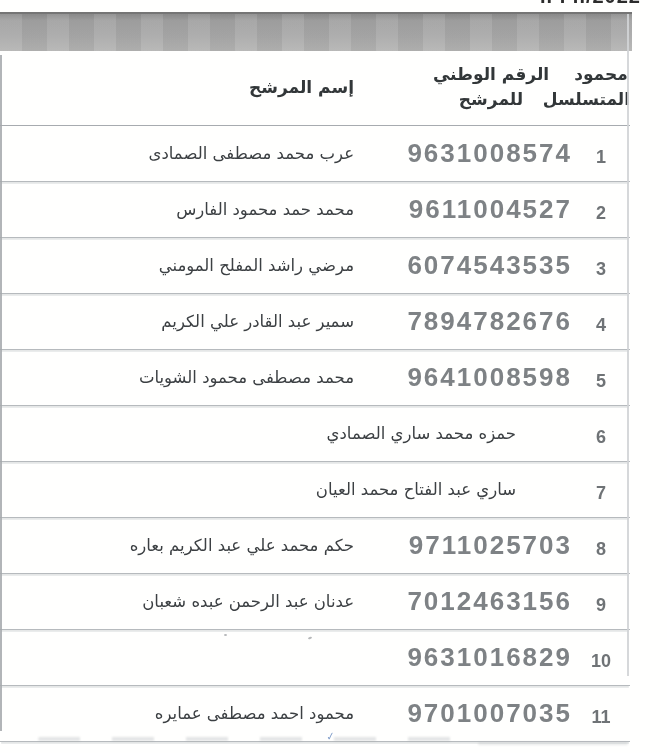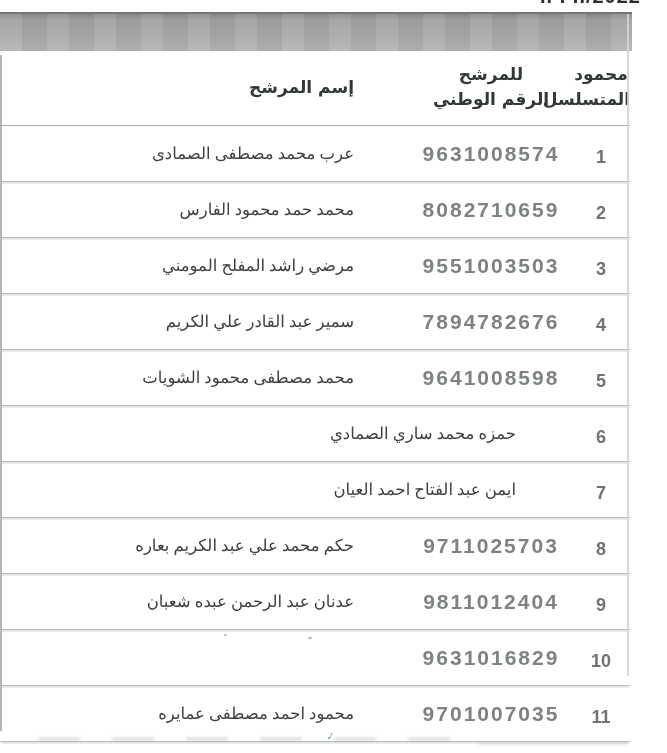--- a/index.html
+++ b/index.html
@@ -52,25 +52,25 @@
   .c-name{flex:1;text-align:right;padding-left:22px;padding-right:56px;}
   .hlabel{
     font-weight:700;font-size:17px;color:var(--header-text);
     line-height:1.45;text-align:center;white-space:nowrap;
   }
   .serial-num{
     font-family:"Liberation Sans",sans-serif;font-weight:700;font-size:18px;
     color:var(--serial-text);transform:translateY(4px);display:inline-block;
   }
   .national-num{
-    font-family:"Liberation Sans",sans-serif;font-weight:700;font-size:21px;
+    font-family:"Liberation Sans",sans-serif;font-weight:700;font-size:26px;
     letter-spacing:2px;color:var(--number-text);white-space:nowrap;
   }
   .cand-name{
-    font-size:16.5px;font-weight:400;color:var(--name-text);white-space:nowrap;font-family:Liberation Serif, serif;
+    font-size:16.5px;font-weight:400;color:var(--name-text);white-space:nowrap;
   }
   
   .edge-left{position:absolute;top:55px;left:0;width:2px;height:676px;background:var(--border-left);opacity:.85;}
   .edge-right{position:absolute;top:14px;left:627px;width:1.5px;height:662px;background:var(--border-right);opacity:.9;}
   
   .speck{position:absolute;border-radius:50%;background:rgba(110,114,117,.5);}
   .speck.s1{left:224px;top:634px;width:3px;height:2px;}
   .speck.s2{left:308px;top:637px;width:4px;height:2px;transform:rotate(-15deg);}
   .smudge{position:absolute;filter:blur(1.2px);border-radius:2px;}
   .smudge.m1{left:38px;top:737px;width:420px;height:4px;
@@ -95,22 +95,22 @@
   <div class="table">
     <div class="hrow">
       <div class="c-serial">
         <div class="hlabel">
           <div>محمود</div>
           <div>المتسلسل</div>
         </div>
       </div>
       <div class="c-national">
         <div class="hlabel">
+          <div>الرقم الوطني</div>
           <div>للمرشح</div>
-          <div>الرقم الوطني</div>
         </div>
       </div>
       <div class="c-name">
         <span class="hlabel">إسم المرشح</span>
       </div>
     </div>
     <div id="rows-container">
   <div class="row">
     <div class="c-serial">
       <span class="serial-num">1</span>
@@ -121,33 +121,33 @@
     <div class="c-name">
       <span class="cand-name">عرب محمد مصطفى الصمادى</span>
     </div>
   </div>
 
   <div class="row">
     <div class="c-serial">
       <span class="serial-num">2</span>
     </div>
     <div class="c-national">
-      <span class="national-num">8082710659</span>
+      <span class="national-num">9611004527</span>
     </div>
     <div class="c-name">
       <span class="cand-name">محمد حمد محمود الفارس</span>
     </div>
   </div>
 
   <div class="row">
     <div class="c-serial">
       <span class="serial-num">3</span>
     </div>
     <div class="c-national">
-      <span class="national-num">9551003503</span>
+      <span class="national-num">6074543535</span>
     </div>
     <div class="c-name">
       <span class="cand-name">مرضي راشد المفلح المومني</span>
     </div>
   </div>
 
   <div class="row">
     <div class="c-serial">
       <span class="serial-num">4</span>
     </div>
@@ -178,42 +178,42 @@
     <div class="c-name">
       <span class="cand-name">حمزه محمد ساري الصمادي</span>
     </div>
   </div>
 
   <div class="row">
     <div class="c-serial">
       <span class="serial-num">7</span>
     </div>
     <div class="c-name">
-      <span class="cand-name">ايمن عبد الفتاح احمد العيان</span>
+      <span class="cand-name">ساري عبد الفتاح محمد العيان</span>
     </div>
   </div>
 
   <div class="row">
     <div class="c-serial">
       <span class="serial-num">8</span>
     </div>
     <div class="c-national">
       <span class="national-num">9711025703</span>
     </div>
     <div class="c-name">
       <span class="cand-name">حكم محمد علي عبد الكريم بعاره</span>
     </div>
   </div>
 
   <div class="row">
     <div class="c-serial">
       <span class="serial-num">9</span>
     </div>
     <div class="c-national">
-      <span class="national-num">9811012404</span>
+      <span class="national-num">7012463156</span>
     </div>
     <div class="c-name">
       <span class="cand-name">عدنان عبد الرحمن عبده شعبان</span>
     </div>
   </div>
 
   <div class="row">
     <div class="c-serial">
       <span class="serial-num">10</span>
     </div>

